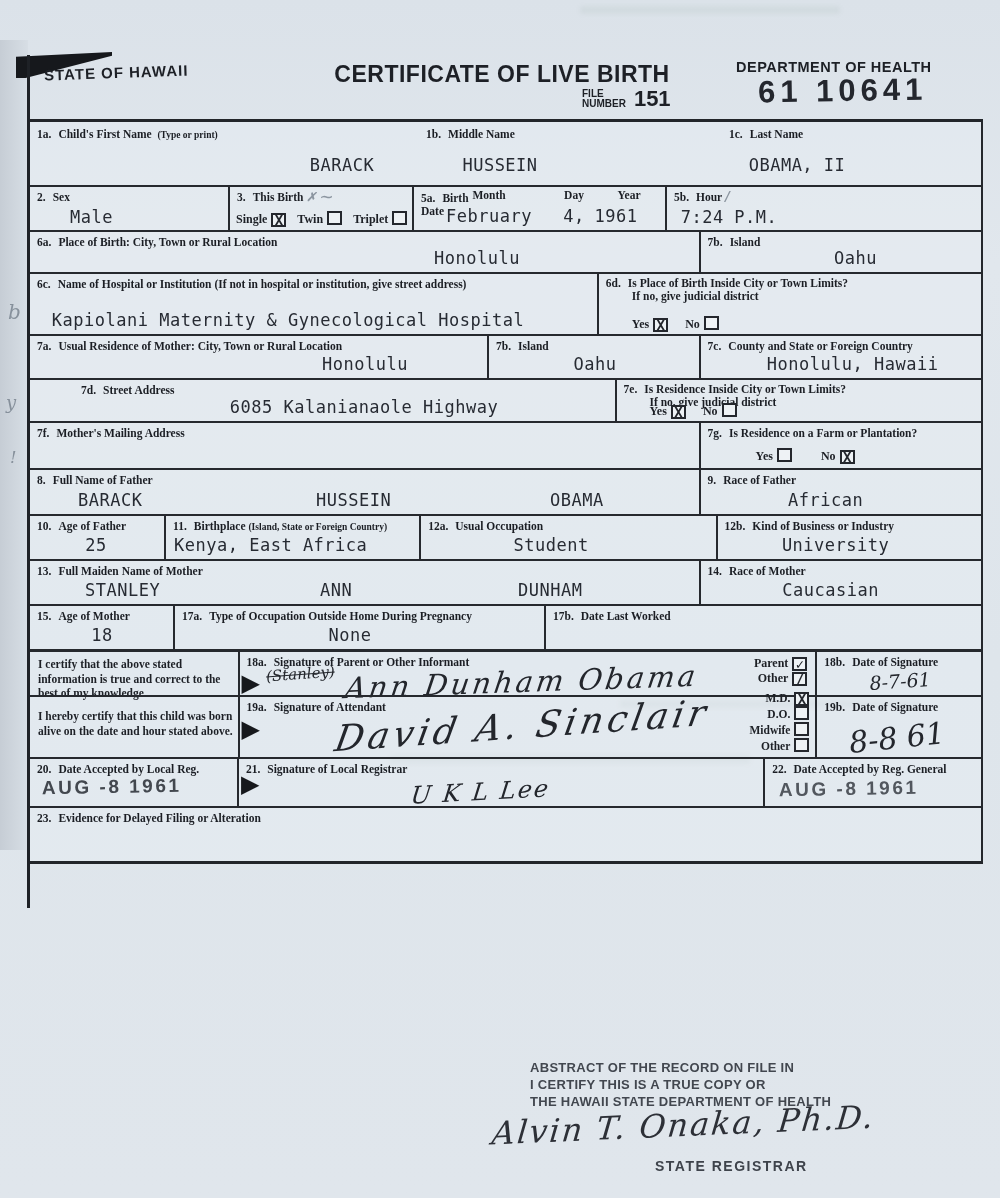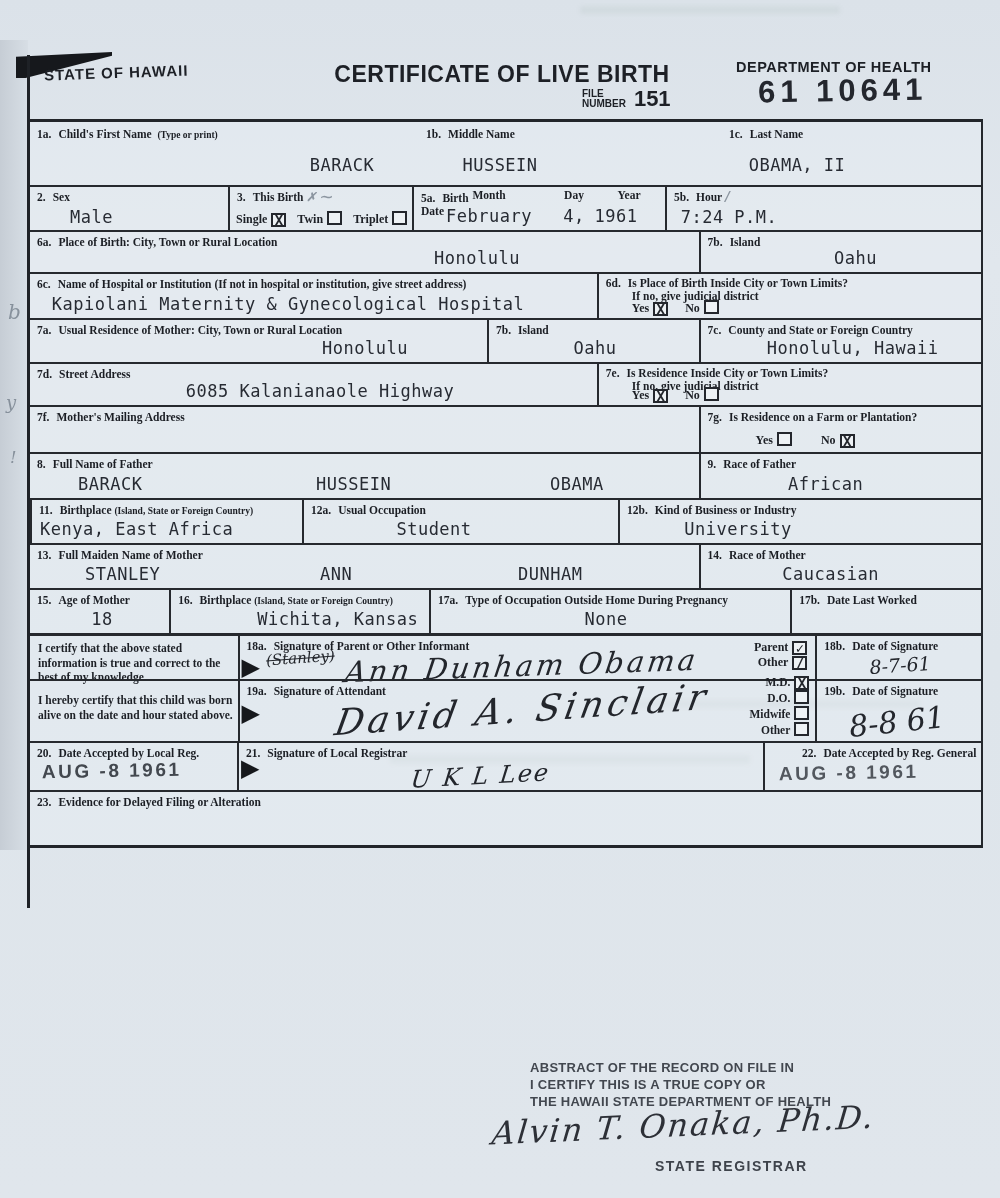--- a/index.html
+++ b/index.html
@@ -133,21 +133,21 @@
         <div class="c first" style="width:670px;">
           <span class="lab"><b class="num">6a.</b><span>Place of Birth: City, Town or Rural Location</span></span>
           <span class="tw ctr bot" style="left:447px;">Honolulu</span>
         </div>
         <div class="c" style="width:283px;">
           <span class="lab"><b class="num">7b.</b><span>Island</span></span>
           <span class="tw ctr bot" style="left:155px;">Oahu</span>
         </div>
       </div>
 
-      <div class="r" style="height:46px;">
+      <div class="r" style="height:62px;">
         <div class="c first" style="width:568px;">
           <span class="lab"><b class="num">6c.</b><span>Name of Hospital or Institution (If not in hospital or institution, give street address)</span></span>
           <span class="tw ctr bot" style="left:258px;">Kapiolani Maternity &amp; Gynecological Hospital</span>
         </div>
         <div class="c" style="width:385px;">
           <span class="lab" style="display:block;line-height:12.5px;"><b class="num">6d.</b><span>Is Place of Birth Inside City or Town Limits?</span><br>
           <span style="padding-left:26px;">If no, give judicial district</span></span>
           <div class="cbrow" style="position:absolute;left:33px;bottom:2px;">
             <span>Yes</span><span class="cb"><i class="mk">X</i></span>
             <span style="margin-left:14px;">No</span><span class="cb"><i class="mk"></i></span>
@@ -164,21 +164,21 @@
           <span class="lab"><b class="num">7b.</b><span>Island</span></span>
           <span class="tw ctr bot" style="left:106px;">Oahu</span>
         </div>
         <div class="c" style="width:283px;">
           <span class="lab"><b class="num">7c.</b><span>County and State or Foreign Country</span></span>
           <span class="tw ctr bot" style="left:152px;">Honolulu, Hawaii</span>
         </div>
       </div>
 
       <div class="r" style="height:43px;">
-        <div class="c first" style="width:568px;">
+        <div class="c first" style="width:568px;margin-left:44px;">
           <span class="lab"><b class="num">7d.</b><span>Street Address</span></span>
           <span class="tw ctr bot" style="left:290px;">6085  Kalanianaole Highway</span>
         </div>
         <div class="c" style="width:385px;">
           <span class="lab" style="display:block;line-height:12.5px;"><b class="num">7e.</b><span>Is Residence Inside City or Town Limits?</span><br>
           <span style="padding-left:26px;">If no, give judicial district</span></span>
           <div class="cbrow" style="position:absolute;left:33px;bottom:2px;">
             <span>Yes</span><span class="cb"><i class="mk">X</i></span>
             <span style="margin-left:14px;">No</span><span class="cb"><i class="mk"></i></span>
           </div>
@@ -206,20 +206,24 @@
           <span class="tw" style="position:absolute;left:286px;bottom:4px;">HUSSEIN</span>
           <span class="tw" style="position:absolute;left:520px;bottom:4px;">OBAMA</span>
         </div>
         <div class="c" style="width:283px;">
           <span class="lab"><b class="num">9.</b><span>Race of Father</span></span>
           <span class="tw ctr bot" style="left:125px;">African</span>
         </div>
       </div>
 
       <div class="r" style="height:45px;">
+        <div class="c first" style="width:143px;">
+          <span class="lab"><b class="num">10.</b><span>Age of Father</span></span>
+          <span class="tw ctr bot" style="left:66px;">25</span>
+        </div>
         <div class="c" style="width:272px;">
           <span class="lab"><b class="num">11.</b><span>Birthplace</span> <span class="hint">(Island, State or Foreign Country)</span></span>
           <span class="tw" style="position:absolute;left:8px;bottom:4px;">Kenya, East Africa</span>
         </div>
         <div class="c" style="width:316px;">
           <span class="lab"><b class="num">12a.</b><span>Usual Occupation</span></span>
           <span class="tw ctr bot" style="left:130px;">Student</span>
         </div>
         <div class="c" style="width:283px;">
           <span class="lab"><b class="num">12b.</b><span>Kind of Business or Industry</span></span>
@@ -237,24 +241,20 @@
         <div class="c" style="width:283px;">
           <span class="lab"><b class="num">14.</b><span>Race of Mother</span></span>
           <span class="tw ctr bot" style="left:130px;">Caucasian</span>
         </div>
       </div>
 
       <div class="r" style="height:45px;">
         <div class="c first" style="width:143px;">
           <span class="lab"><b class="num">15.</b><span>Age of Mother</span></span>
           <span class="tw ctr bot" style="left:72px;">18</span>
-        </div>
-        <div class="c" style="width:267px;">
-          <span class="lab"><b class="num">16.</b><span>Birthplace</span> <span class="hint">(Island, State or Foreign Country)</span></span>
-          <span class="tw" style="position:absolute;left:86px;bottom:4px;">Wichita, Kansas</span>
         </div>
         <div class="c" style="width:371px;">
           <span class="lab"><b class="num">17a.</b><span>Type of Occupation Outside Home During Pregnancy</span></span>
           <span class="tw ctr bot" style="left:175px;">None</span>
         </div>
         <div class="c" style="width:196px;">
           <span class="lab"><b class="num">17b.</b><span>Date Last Worked</span></span>
           <span class="tw ctr bot" style="left:86px;"></span>
         </div>
       </div>
@@ -299,21 +299,21 @@
       <div class="r" style="height:49px;">
         <div class="c first" style="width:208px;">
           <span class="lab"><b class="num">20.</b><span>Date Accepted by Local Reg.</span></span>
           <span class="stamp" style="position:absolute;left:12px;bottom:8px;font-size:19px;transform:rotate(-1deg);">AUG -8 1961</span>
         </div>
         <div class="c" style="width:529px;">
           <span class="lab"><b class="num">21.</b><span>Signature of Local Registrar</span></span>
           <span class="arr" style="left:2px;bottom:12px;">▶</span>
           <span class="hand" style="position:absolute;left:172px;bottom:0;font-size:24px;letter-spacing:2px;transform:rotate(-3deg) skewX(-10deg);">U K L Lee</span>
         </div>
-        <div class="c" style="width:219px;padding-left:30px;">
+        <div class="c" style="width:219px;">
           <span class="lab"><b class="num">22.</b><span>Date Accepted by Reg. General</span></span>
           <span class="stamp" style="position:absolute;left:14px;bottom:6px;font-size:19px;transform:rotate(-1deg);opacity:.9;">AUG -8 1961</span>
         </div>
       </div>
 
       <div class="r" style="height:55px;">
         <div class="c first" style="width:953px;">
           <span class="lab"><b class="num">23.</b><span>Evidence for Delayed Filing or Alteration</span></span>
         </div>
       </div>

